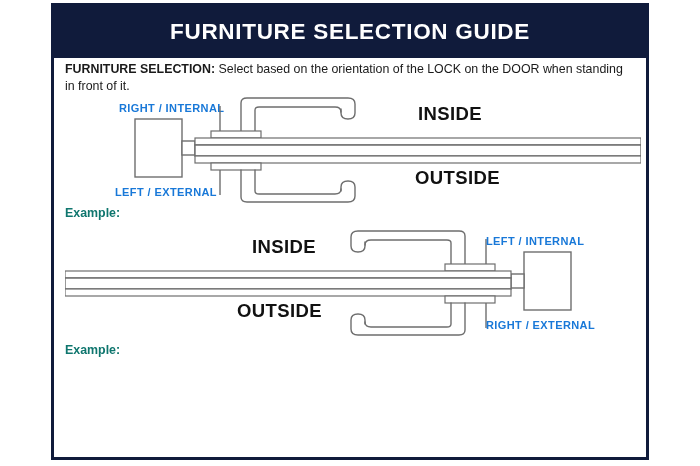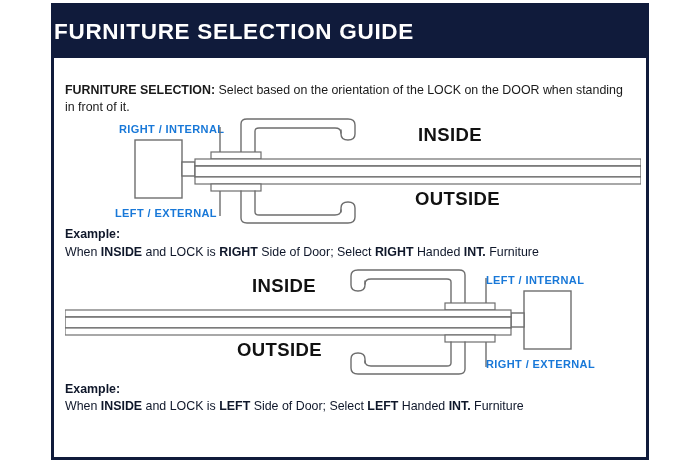--- a/index.html
+++ b/index.html
@@ -36,34 +36,34 @@
     flex-direction: column;
   }
 
   .title-bar {
     background: #101b3b;
     color: #ffffff;
     height: 52px;
     flex: 0 0 52px;
     display: flex;
     align-items: center;
-    justify-content: flex-start;
+    justify-content: center;
   }
   .title-bar .title-text {
     font-size: 22.5px;
     font-weight: bold;
     letter-spacing: 0.7px;
     color: #ffffff;
     text-align: center;
   }
 
   .card-body {
     flex: 1 1 auto;
     background: #ffffff;
-    padding: 24px 11px 0 11px;
+    padding: 3px 11px 0 11px;
     box-sizing: border-box;
     position: relative;
   }
 
   .intro {
     font-size: 12.4px;
     color: #1a1a1a;
     line-height: 1.35;
     margin: 0 0 2px 0;
   }
@@ -73,21 +73,21 @@
     width: 100%;
     height: 108px;
     position: relative;
   }
   .diagram-wrap.second { height: 112px; }
 
   .diagram-wrap svg { display: block; }
 
   .example-block {
     font-size: 12.4px;
-    color: #0f172a;
+    color: #0f766e;
     line-height: 1.42;
     margin-top: 1px;
   }
   .example-block .ex-title {
     font-weight: bold;
     font-size: 12.4px;
   }
   .example-block .ex-line { white-space: nowrap; }
   .example-block .ex-line b { font-weight: bold; }
 
@@ -140,21 +140,20 @@
           <path d="M 176 74 L 176 101 Q 176 106 182 106 L 283 106 Q 290 106 290 100 L 290 91 Q 290 85 283 85 Q 276 85 276 91 L 276 95" fill="none" stroke="#6e6e6e" stroke-width="1.4" stroke-linecap="round"></path>
           <path d="M 190 74 L 190 95 Q 190 98 194 98 L 270 98 Q 276 98 276 93" fill="none" stroke="#6e6e6e" stroke-width="1.4" stroke-linecap="round"></path>
 
           <text x="353" y="24" font-family="Liberation Sans, sans-serif" font-size="18.5" font-weight="bold" fill="#111111" letter-spacing="0.4">INSIDE</text>
           <text x="350" y="88" font-family="Liberation Sans, sans-serif" font-size="18.5" font-weight="bold" fill="#111111" letter-spacing="0.4">OUTSIDE</text>
         </svg>
       </div>
 
       <div class="example-block">
         <div class="ex-title">Example:</div>
-        <div class="ex-line"><span>When </span><b>INSIDE</b><span> and LOCK is </span><b>RIGHT</b><span> Side of Door;  Select </span><b>RIGHT</b><span> Handed </span><b>INT.</b><span> Furniture</span></div>
       </div>
 
       <div class="spacer-sm"></div>
 
       <div class="diagram-wrap second">
         <svg width="576" height="108" viewBox="0 0 576 108">
           <g transform="translate(576,0) scale(-1,1)">
 
             <rect x="70" y="23" width="47" height="58" fill="#ffffff" stroke="#6e6e6e" stroke-width="1.4"></rect>
             <rect x="117" y="45" width="13" height="14" fill="#ffffff" stroke="#6e6e6e" stroke-width="1.4"></rect>
@@ -177,18 +176,17 @@
           <text x="421" y="16" font-family="Liberation Sans, sans-serif" font-size="11" font-weight="bold" fill="#1878d8" letter-spacing="0.4">LEFT / INTERNAL</text>
           <text x="421" y="100" font-family="Liberation Sans, sans-serif" font-size="11" font-weight="bold" fill="#1878d8" letter-spacing="0.4">RIGHT / EXTERNAL</text>
 
           <text x="187" y="24" font-family="Liberation Sans, sans-serif" font-size="18.5" font-weight="bold" fill="#111111" letter-spacing="0.4">INSIDE</text>
           <text x="172" y="88" font-family="Liberation Sans, sans-serif" font-size="18.5" font-weight="bold" fill="#111111" letter-spacing="0.4">OUTSIDE</text>
         </svg>
       </div>
 
       <div class="example-block">
         <div class="ex-title">Example:</div>
-        <div class="ex-line"><span>When </span><b>INSIDE</b><span> and LOCK is </span><b>LEFT</b><span> Side of Door;  Select </span><b>LEFT</b><span> Handed </span><b>INT.</b><span> Furniture</span></div>
       </div>
 
     </div>
   </div>
 </div>
 
 </body></html>

